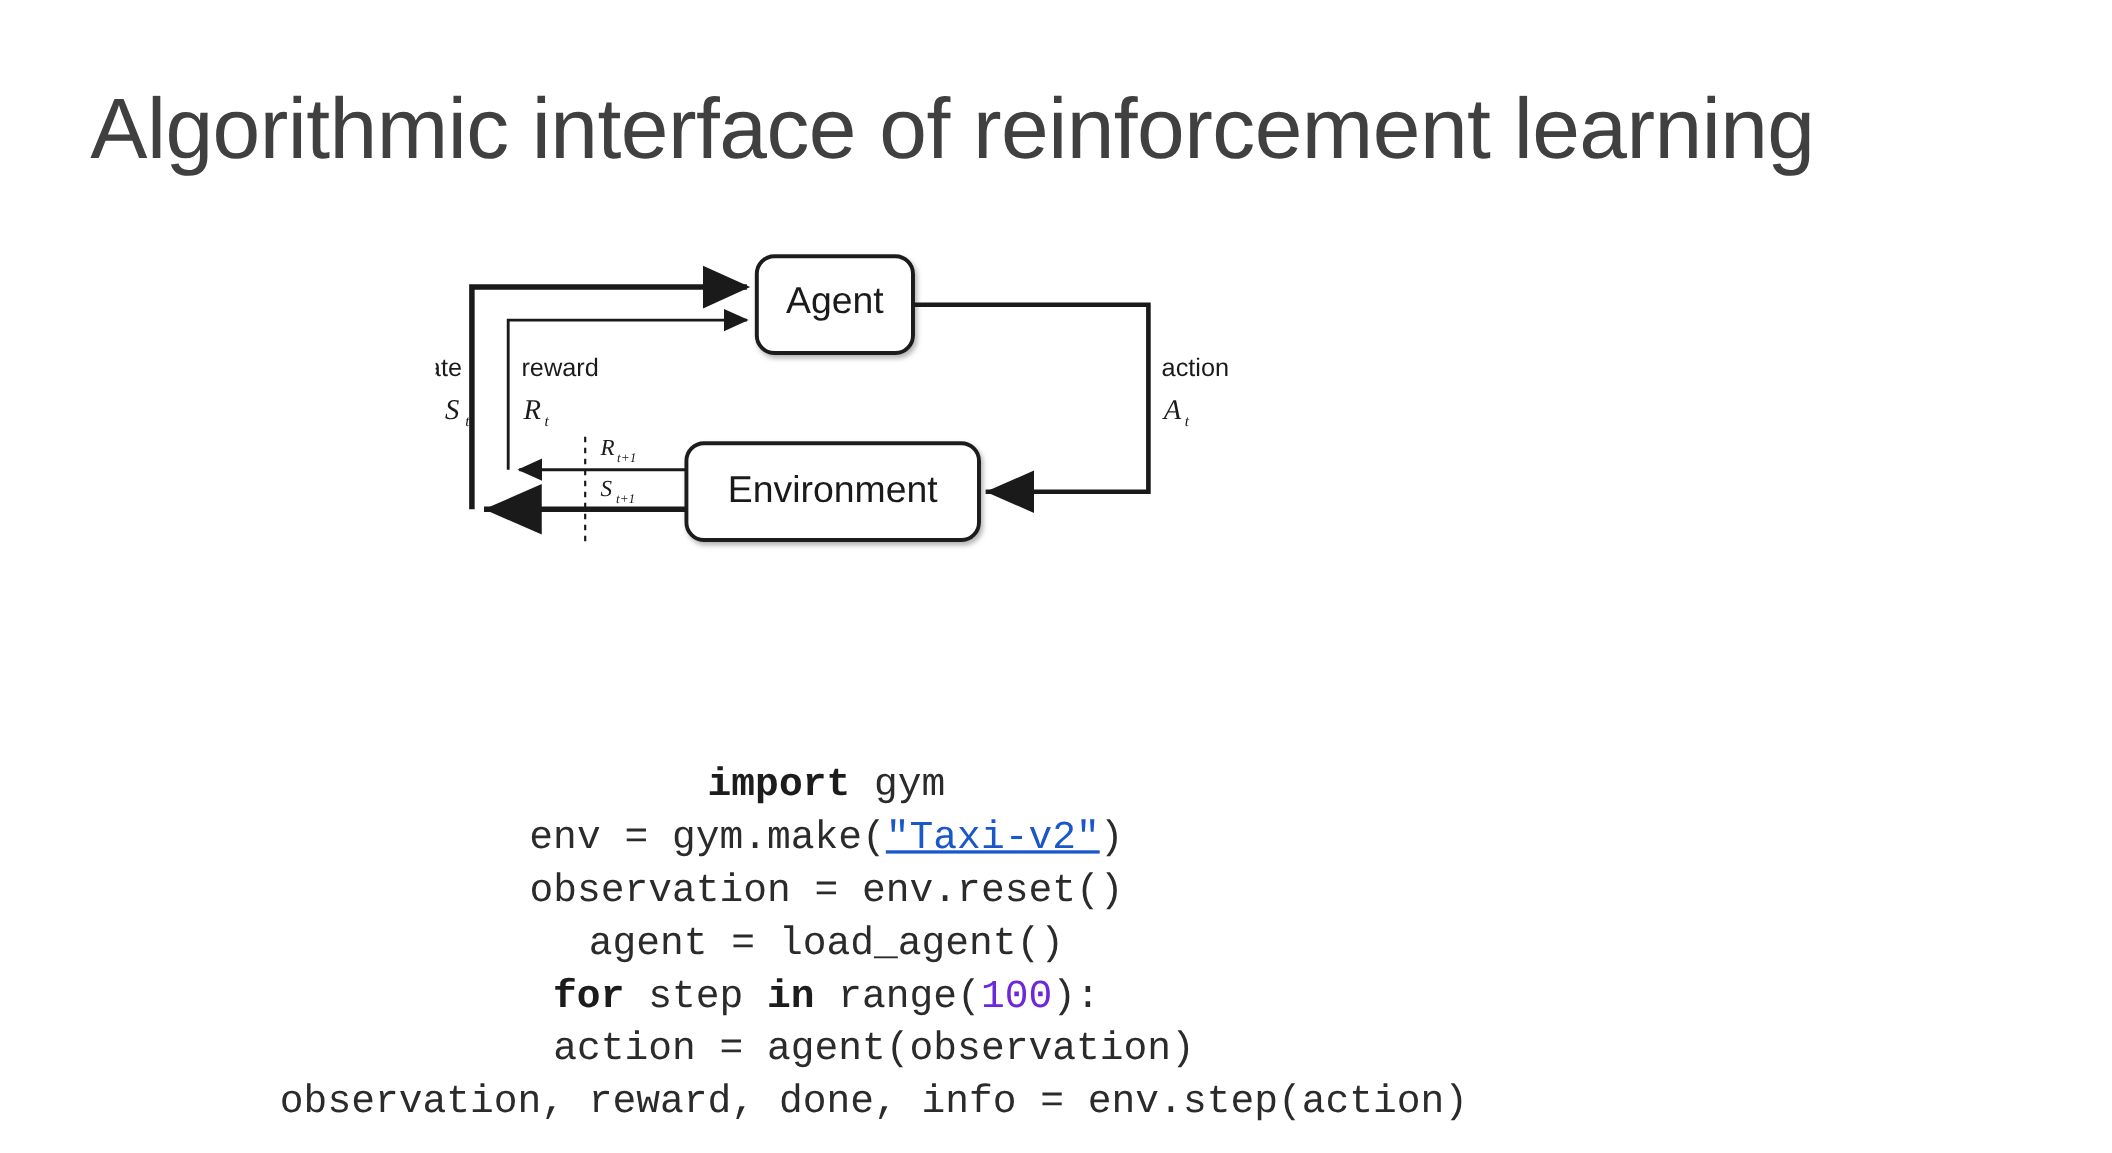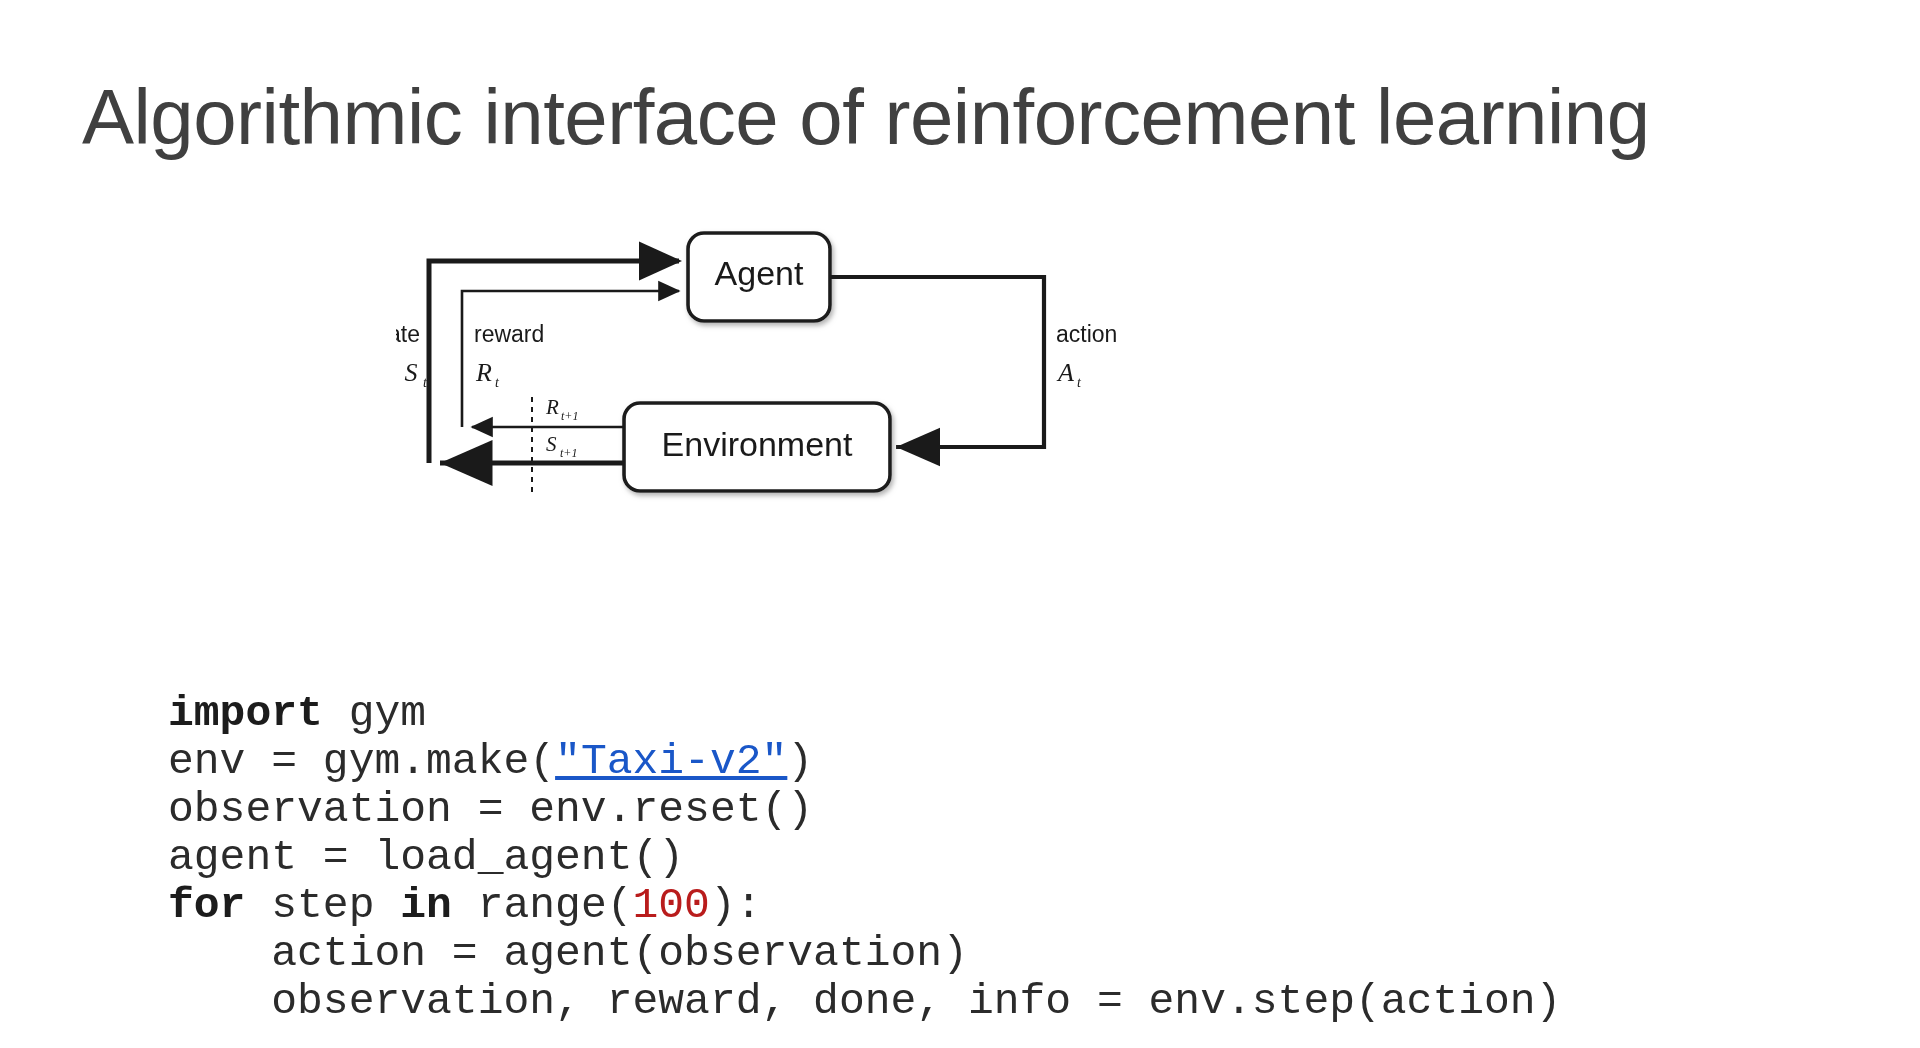--- a/index.html
+++ b/index.html
@@ -76,28 +76,29 @@
     font-size: 12px;
     fill: #1a1a1a;
   }
 
   
   #code-block {
     position: absolute;
     left: 168px;
     top: 690px;
     font-family: "Liberation Mono", "DejaVu Sans Mono", monospace;
-    font-size: 43px;
+    font-size: 36px;
     line-height: 48px;
     color: #2b2b2b;
     white-space: pre;
+    text-align: center;
   }
   #code-block .ln { display: block; white-space: pre; }
   .kw  { font-weight: bold; color: #1c1c1c; }
-  .num { color: #b91c1c; }
+  .num { color: #6d28d9; }
   .lnk {
     color: #1a57c8;
     text-decoration: underline;
     cursor: pointer;
   }
 </style>
 </head>
 <body>
 
 <div id="slide-title">Algorithmic interface of reinforcement learning</div>

